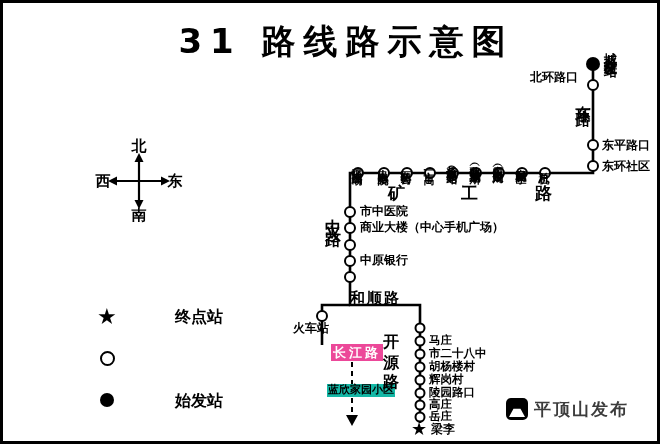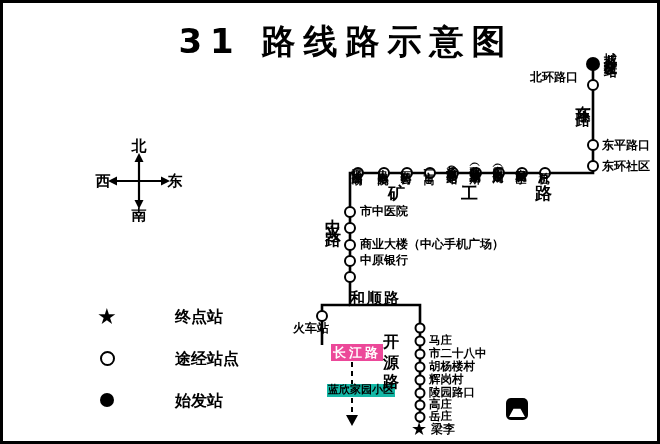--- a/index.html
+++ b/index.html
@@ -111,21 +111,21 @@
   <div class="abs v vstn" style="left:492px;bottom:278px">东电厂（市财政局）</div>
   <div class="abs v vstn" style="left:469px;bottom:278px">魏寨（水城威尼斯）</div>
   <div class="abs v vstn" style="left:446px;bottom:278px">长途汽车站（老站）</div>
   <div class="abs v vstn" style="left:423px;bottom:278px">市一高</div>
   <div class="abs v vstn" style="left:400px;bottom:278px">医药公司</div>
   <div class="abs v vstn" style="left:377px;bottom:278px">人民电影院</div>
   <div class="abs v vstn" style="left:351px;bottom:278px">平顶山商场</div>
 
   <div class="abs v road" style="left:325px;top:206px;font-size:16px;letter-spacing:6px">中兴路</div>
   <div class="abs stn" style="left:360px;top:205px">市中医院</div>
-  <div class="abs stn" style="left:360px;top:238px">商业大楼（中心手机广场）</div>
+  <div class="abs stn" style="left:360px;top:221px">商业大楼（中心手机广场）</div>
   <div class="abs stn" style="left:360px;top:254px">中原银行</div>
 
   <div class="abs road" style="left:350px;top:290px;font-size:15px;letter-spacing:2px">和顺路</div>
 
   <div class="abs stn" style="left:293px;top:322px">火车站</div>
 
   <div class="abs blacktag" style="left:331px;top:344px;width:52px;height:17px">长江路</div>
 
   <div class="abs lanxin" style="left:327px;top:384px">蓝欣家园小区</div>
 
@@ -139,23 +139,23 @@
   <div class="abs stn-sm" style="left:429px;top:398px">高庄</div>
   <div class="abs stn-sm" style="left:429px;top:410px">岳庄</div>
 
   <div class="abs star" style="left:411px;top:420px;font-size:18px">★</div>
   <div class="abs stn" style="left:431px;top:423px">梁李</div>
 
   <div class="abs star" style="left:97px;top:306px;font-size:22px">★</div>
   <div class="abs legend-text" style="left:127px;top:308px">终点站</div>
 
   <span class="abs ring" style="left:100px;top:351px"></span>
-  <div class="abs legend-text" style="left:127px;top:350px">途经站点</div>
 
   <span class="abs dot" style="left:100px;top:393px"></span>
   <div class="abs legend-text" style="left:127px;top:392px">始发站</div>
 
   <div class="abs wm-icon" style="left:506px;top:398px">
     <span class="wm-mtn"></span>
   </div>
+  <div class="abs wm-text" style="left:534px;top:400px">平顶山发布</div>
 
   <div class="frame"></div>
 </div>
 
 </body></html>

